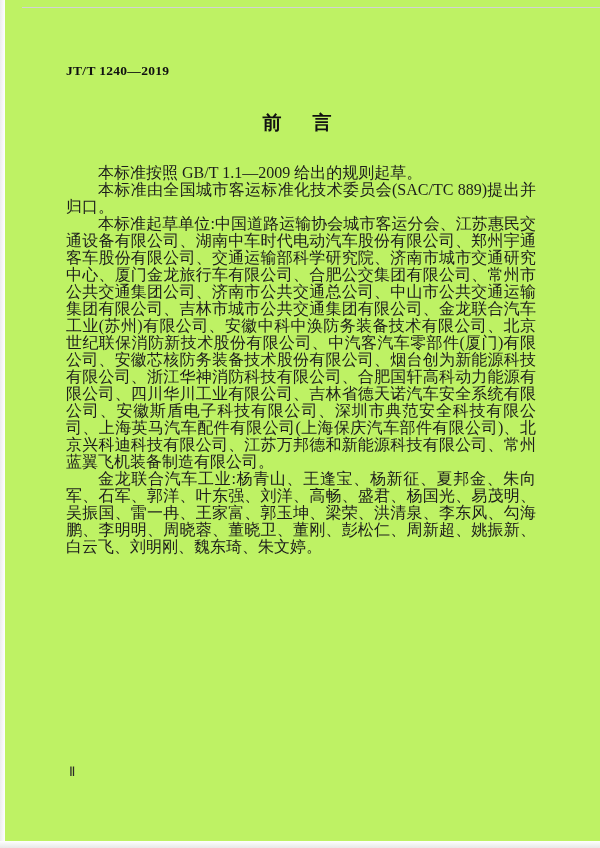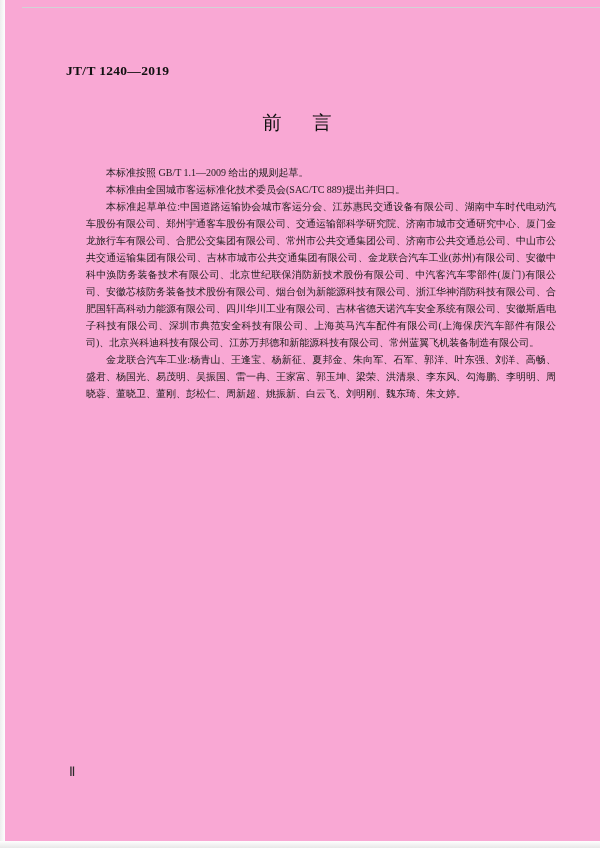--- a/index.html
+++ b/index.html
@@ -4,21 +4,21 @@
 <style>
   html, body {
     margin: 0;
     padding: 0;
     background: #ffffff;
   }
   .page {
     position: relative;
     width: 600px;
     height: 848px;
-    background: #f9a8d4;
+    background: #bef264;
     overflow: hidden;
     font-family: "Liberation Serif", serif;
     color: #1c1c1c;
   }
   
   .scan-line-top {
     position: absolute;
     top: 7px;
     left: 22px;
     right: 0;
@@ -51,35 +51,34 @@
     color: #111;
   }
   .title {
     position: absolute;
     top: 110px;
     left: 0;
     width: 100%;
     margin: 0;
     text-align: center;
     font-size: 19px;
-    font-weight: normal;
+    font-weight: bold;
     letter-spacing: 6px;
     color: #111;
   }
   .body-text {
     position: absolute;
     top: 164px;
     left: 66px;
     width: 470px;
-    font-size: 10px;
+    font-size: 16px;
     line-height: 17px;
     text-align: justify;
     text-justify: inter-ideograph;
     color: #1c1c1c;
-    margin-left: 20px;
   }
   .body-text p {
     margin: 0;
     text-indent: 2em;
   }
   .page-number {
     position: absolute;
     left: 69px;
     top: 764px;
     font-size: 13px;

